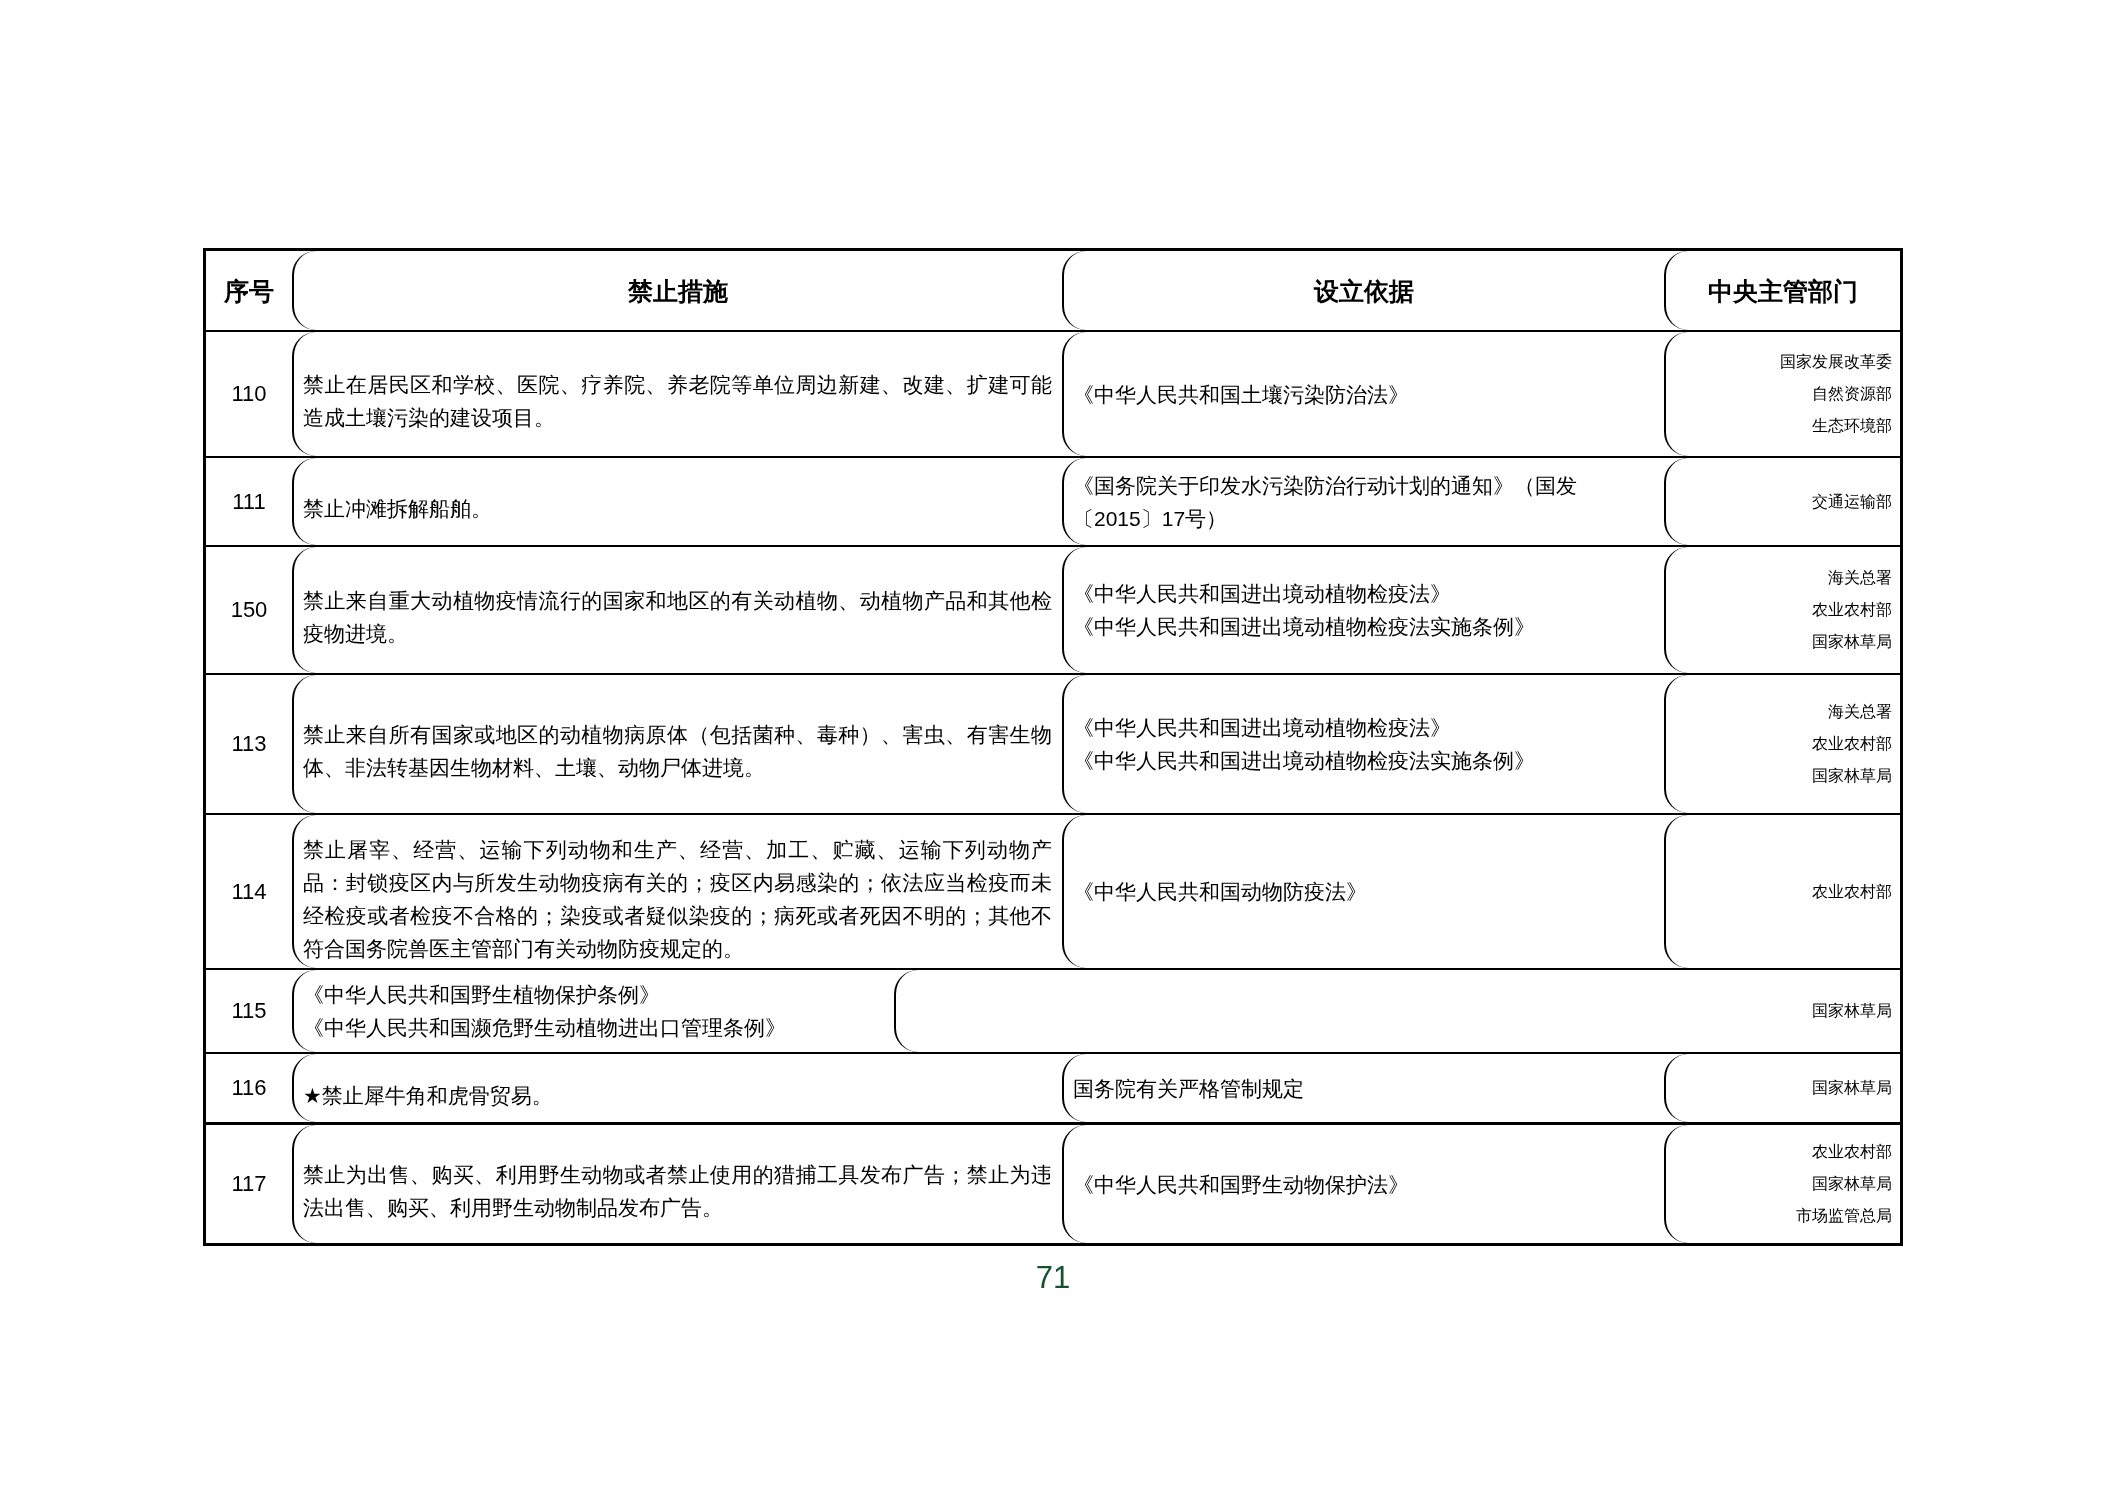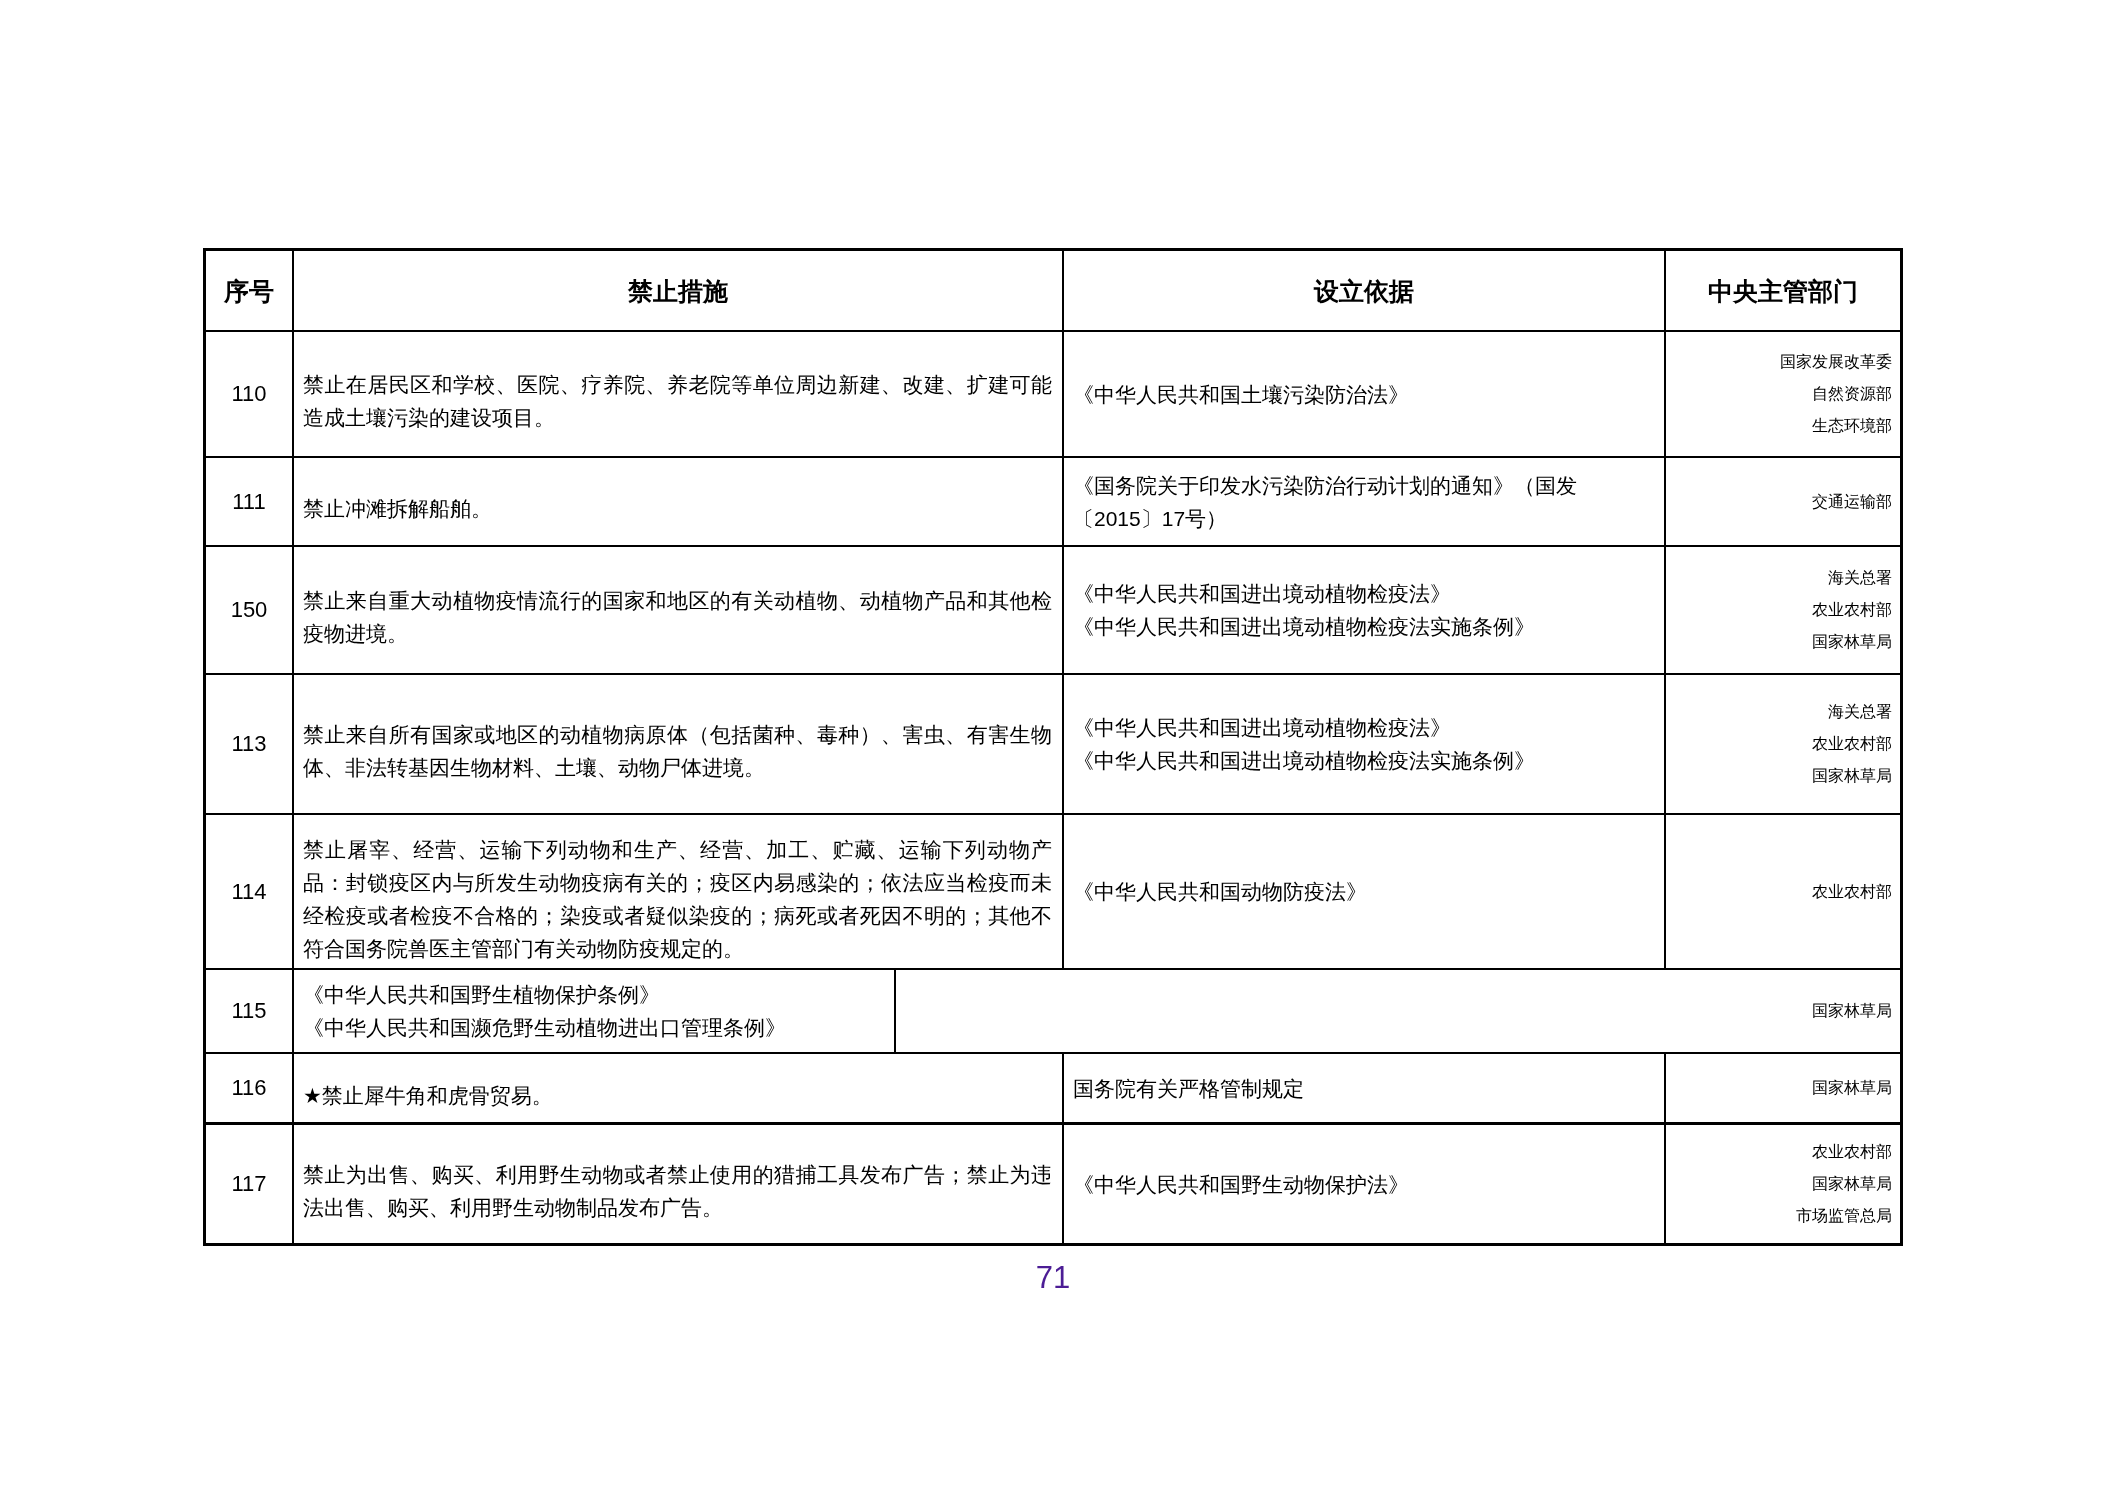--- a/index.html
+++ b/index.html
@@ -11,33 +11,34 @@
     position:absolute;left:203px;top:248px;width:1700px;
     border:3px solid #000;box-sizing:border-box;background:#fff;
   }
   .t-row{display:flex;border-top:2px solid #000;box-sizing:border-box;align-items:stretch;}
   .t-row.first{border-top:none;}
   .t-row.thick-top{border-top:3px solid #000;}
   .cell{
     box-sizing:border-box;border-left:2px solid #000;
     display:flex;flex-direction:column;justify-content:center;
     overflow:hidden;
+    border-radius:24px;
   }
   .cell.first{border-left:none;}
   .c-id{flex:0 0 86px;align-items:center;font-size:22px;}
   .c-measure{flex:0 0 770px;padding:20px 10px 6px 9px;font-size:21px;line-height:33px;text-align:justify;}
   .c-basis{flex:0 0 602px;padding:6px 10px 6px 9px;font-size:21px;line-height:33px;}
   .c-dept{flex:1 1 auto;padding:6px 8px 6px 9px;font-size:16px;line-height:32px;text-align:right;}
   .t-header{height:79px;}
   .t-header .cell{justify-content:center;align-items:center;text-align:center;
     font-weight:bold;font-size:25px;padding:0;line-height:1.2;}
   .basis-line,.dept-line{display:block;}
   .page-number{
     position:absolute;left:203px;top:1260px;width:1700px;
-    text-align:center;font-size:31px;color:#4c1d95;
+    text-align:center;font-size:31px;color:#14532d;
   }
 </style>
 </head>
 <body>
 
 <div class="doc-table">
   <div class="t-row t-header first">
     <div class="cell c-id first">序号</div>
     <div class="cell c-measure">禁止措施</div>
     <div class="cell c-basis">设立依据</div>

